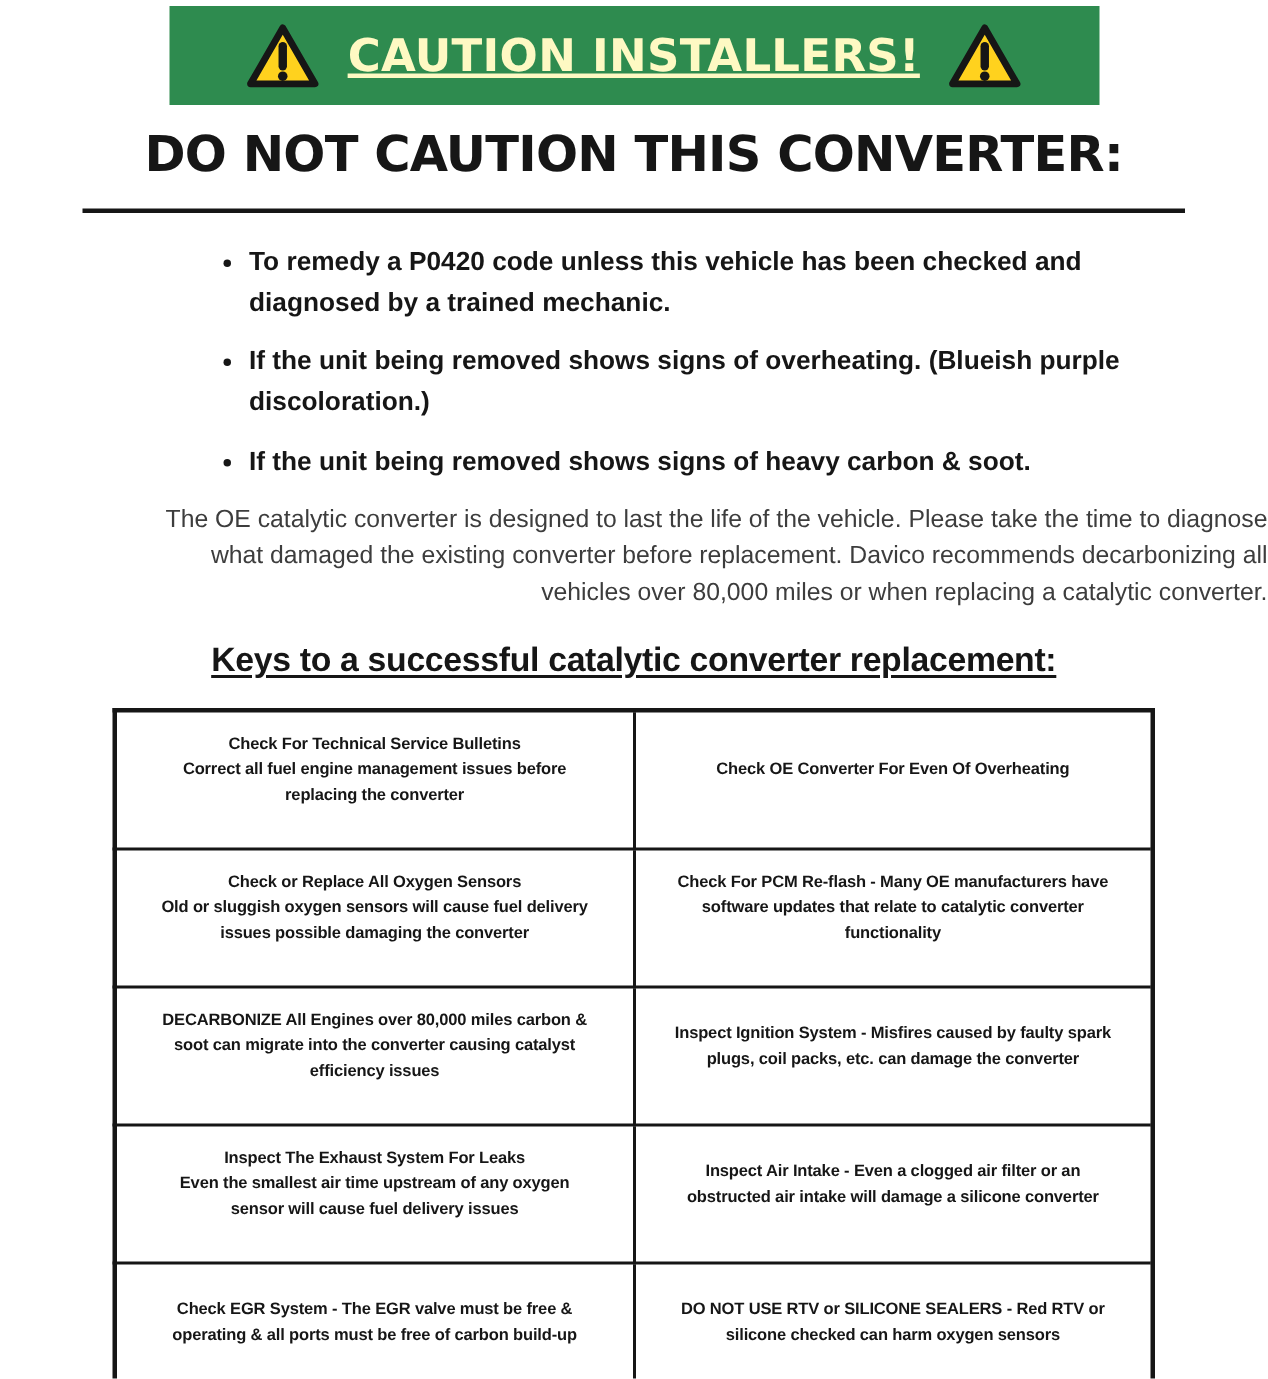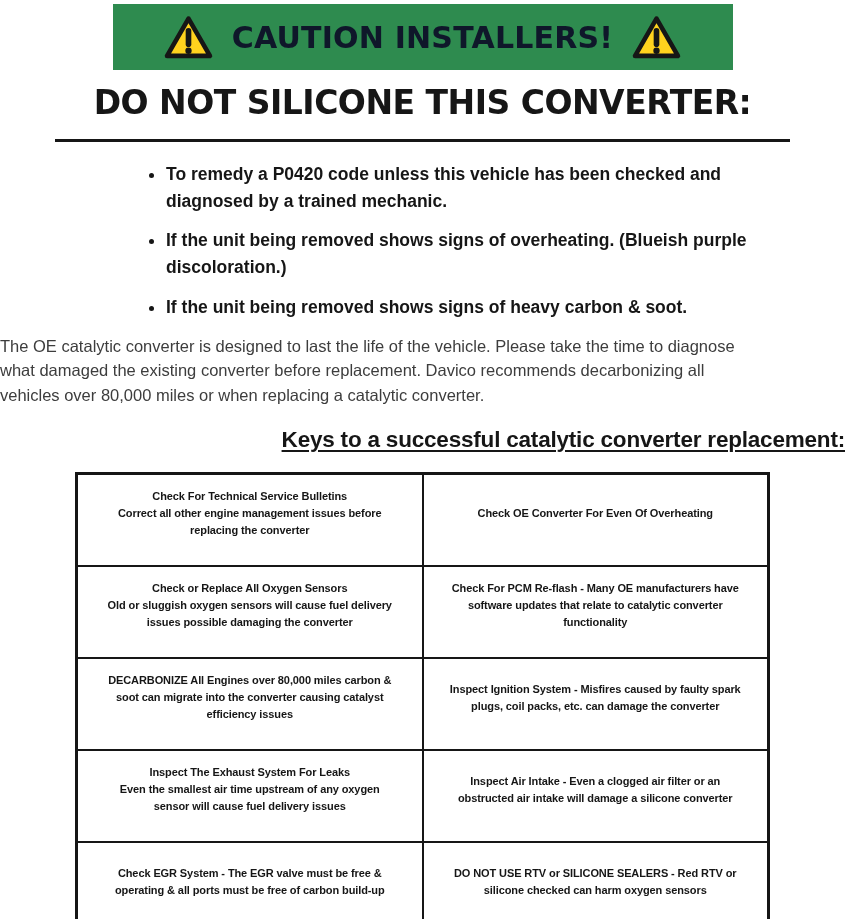--- a/index.html
+++ b/index.html
@@ -16,26 +16,27 @@
     color:var(--ink);
     overflow:hidden;
   }
   .banner{
     width:620px;height:66px;
     margin:4px auto 0;
     background:var(--banner-bg);
     display:flex;align-items:center;justify-content:center;gap:17px;
   }
   .banner-title{
-    color:#0f172a;
+    color:#fef9c3;
     font-family:"DejaVu Sans",sans-serif;
     font-weight:800;
     font-size:30px;
     letter-spacing:0.2px;
     white-space:nowrap;
+    text-decoration:underline;
   }
   .tri-icon svg{width:53px;height:47px;display:block;}
   .headline{
     margin:13px 0 0;
     text-align:center;
     font-family:"DejaVu Sans",sans-serif;
     font-weight:800;
     font-size:33px;
     letter-spacing:-0.5px;
   }
@@ -49,29 +50,29 @@
     width:620px;
     font-weight:bold;
     font-size:17.5px;
     line-height:1.55;
     list-style:disc;
   }
   .warning-list li{margin:12px;white-space:pre-line;}
   .advisory{
     width:845px;
     margin:13px auto 0;
-    text-align:left;
+    text-align:right;
     font-size:16.5px;
     line-height:1.5;
     color:var(--para);
     white-space:pre-line;
   }
   .keys-heading{
     margin:19px 0 0;
-    text-align:right;
+    text-align:center;
     font-size:22.5px;
     font-weight:800;
     letter-spacing:-0.2px;
     text-decoration:underline;
     text-decoration-thickness:2px;
     text-underline-offset:3px;
   }
   .keys-table{
     width:695px;
     margin:19px auto 0;
@@ -107,21 +108,21 @@
   <span class="banner-title">CAUTION INSTALLERS!</span>
   <span class="tri-icon">
     <svg viewBox="0 0 100 92" aria-hidden="true">
       <path d="M50 9 L92 82 L8 82 Z" fill="var(--tri-fill)" stroke="var(--ink)" stroke-width="9" stroke-linejoin="round"></path>
       <path d="M50 33 L50 59" stroke="var(--ink)" stroke-width="11" stroke-linecap="round"></path>
       <circle cx="50" cy="72" r="6.2" fill="var(--ink)"></circle>
     </svg>
   </span>
 </header>
 
-<h1 class="headline">DO NOT SILICONE THIS CONVERTER:</h1>
+<h1 class="headline">DO NOT CAUTION THIS CONVERTER:</h1>
 
 <hr class="rule">
 
 <ul class="warning-list">
   <li>To remedy a P0420 code unless this vehicle has been checked and
 diagnosed by a trained mechanic.</li>
   <li>If the unit being removed shows signs of overheating. (Blueish purple
 discoloration.)</li>
   <li>If the unit being removed shows signs of heavy carbon &amp; soot.</li>
 </ul>
@@ -129,21 +130,21 @@
 <p class="advisory">The OE catalytic converter is designed to last the life of the vehicle. Please take the time to diagnose
 what damaged the existing converter before replacement. Davico recommends decarbonizing all
 vehicles over 80,000 miles or when replacing a catalytic converter.</p>
 
 <h2 class="keys-heading">Keys to a successful catalytic converter replacement:</h2>
 
 <table class="keys-table">
   <tbody>
     <tr>
       <td>Check For Technical Service Bulletins
-Correct all other engine management issues before
+Correct all fuel engine management issues before
 replacing the converter</td>
       <td>Check OE Converter For Even Of Overheating</td>
     </tr>
     <tr>
       <td>Check or Replace All Oxygen Sensors
 Old or sluggish oxygen sensors will cause fuel delivery
 issues possible damaging the converter</td>
       <td>Check For PCM Re-flash - Many OE manufacturers have
 software updates that relate to catalytic converter
 functionality</td>

